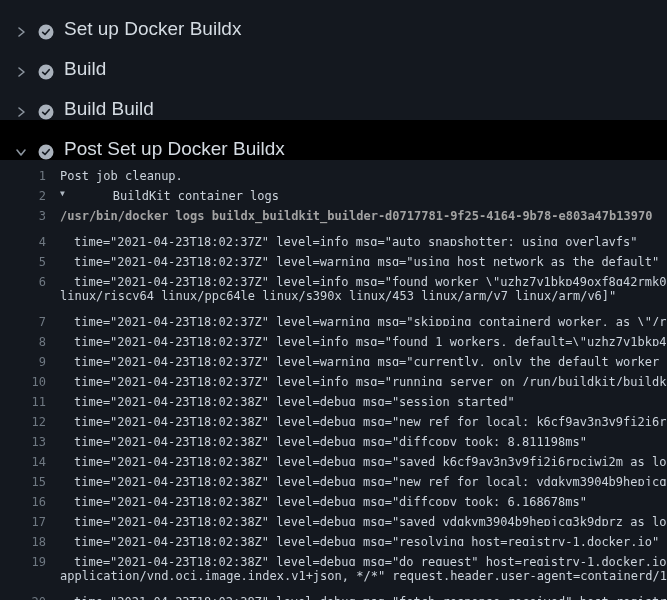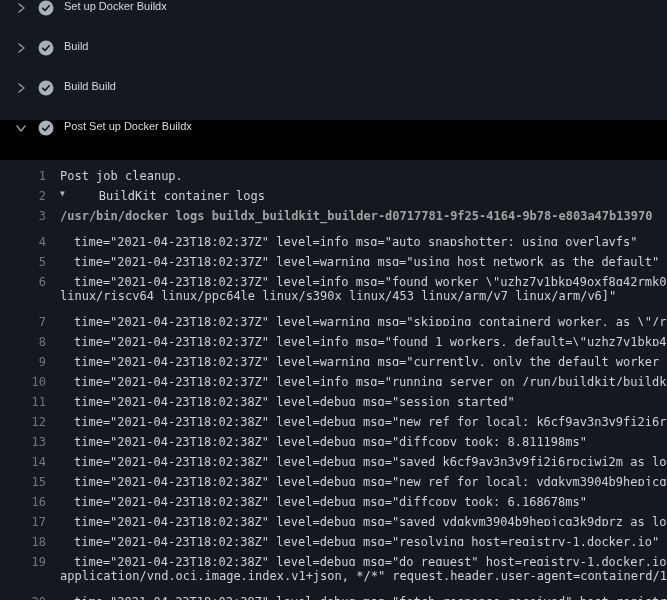--- a/index.html
+++ b/index.html
@@ -7,26 +7,26 @@
   body {
     background: #14181f;
     font-family: "Liberation Sans", sans-serif;
     -webkit-font-smoothing: antialiased;
   }
   .viewport { width: 667px; height: 600px; overflow: hidden; }
 
   
   .section-header {
     display: flex;
-    align-items: flex-start;
+    align-items: flex-end;
     height: 40px;
     padding: 0 12px;
     cursor: pointer;
     color: #d5dce3;
-    font-size: 11px;
+    font-size: 19px;
     font-weight: 400;
   }
   .section-header.expanded { background: #000000; }
   .chev {
     width: 18px; height: 16px;
     display: flex; align-items: center; justify-content: center;
     flex: none;
   }
   .chev svg { transition: transform .1s; }
   .section-header.expanded .chev svg { transform: rotate(90deg); }
@@ -137,21 +137,21 @@
   </div>
 </div>
   <div class="log" id="log-area">
   <div class="line plain">
     <span class="ln">1</span>
     <span class="txt">Post job cleanup.</span>
   </div>
 
   <div class="line group">
     <span class="ln">2</span>
-    <span class="arrow" style="margin-left: 14px;">▼</span><span class="txt" style="margin-left: 2px; padding-left: 24px;">BuildKit container logs</span>
+    <span class="arrow" style="margin-left: 14px;">▼</span><span class="txt" style="margin-left: 16px; padding-left: 24px;">BuildKit container logs</span>
   </div>
 
   <div class="line command">
     <span class="ln">3</span>
     <span class="txt">/usr/bin/docker logs buildx_buildkit_builder-d0717781-9f25-4164-9b78-e803a47b13970</span>
   </div>
 
   <div class="line log">
     <span class="ln">4</span>
     <span class="txt">time="2021-04-23T18:02:37Z" level=info msg="auto snapshotter: using overlayfs"</span>

